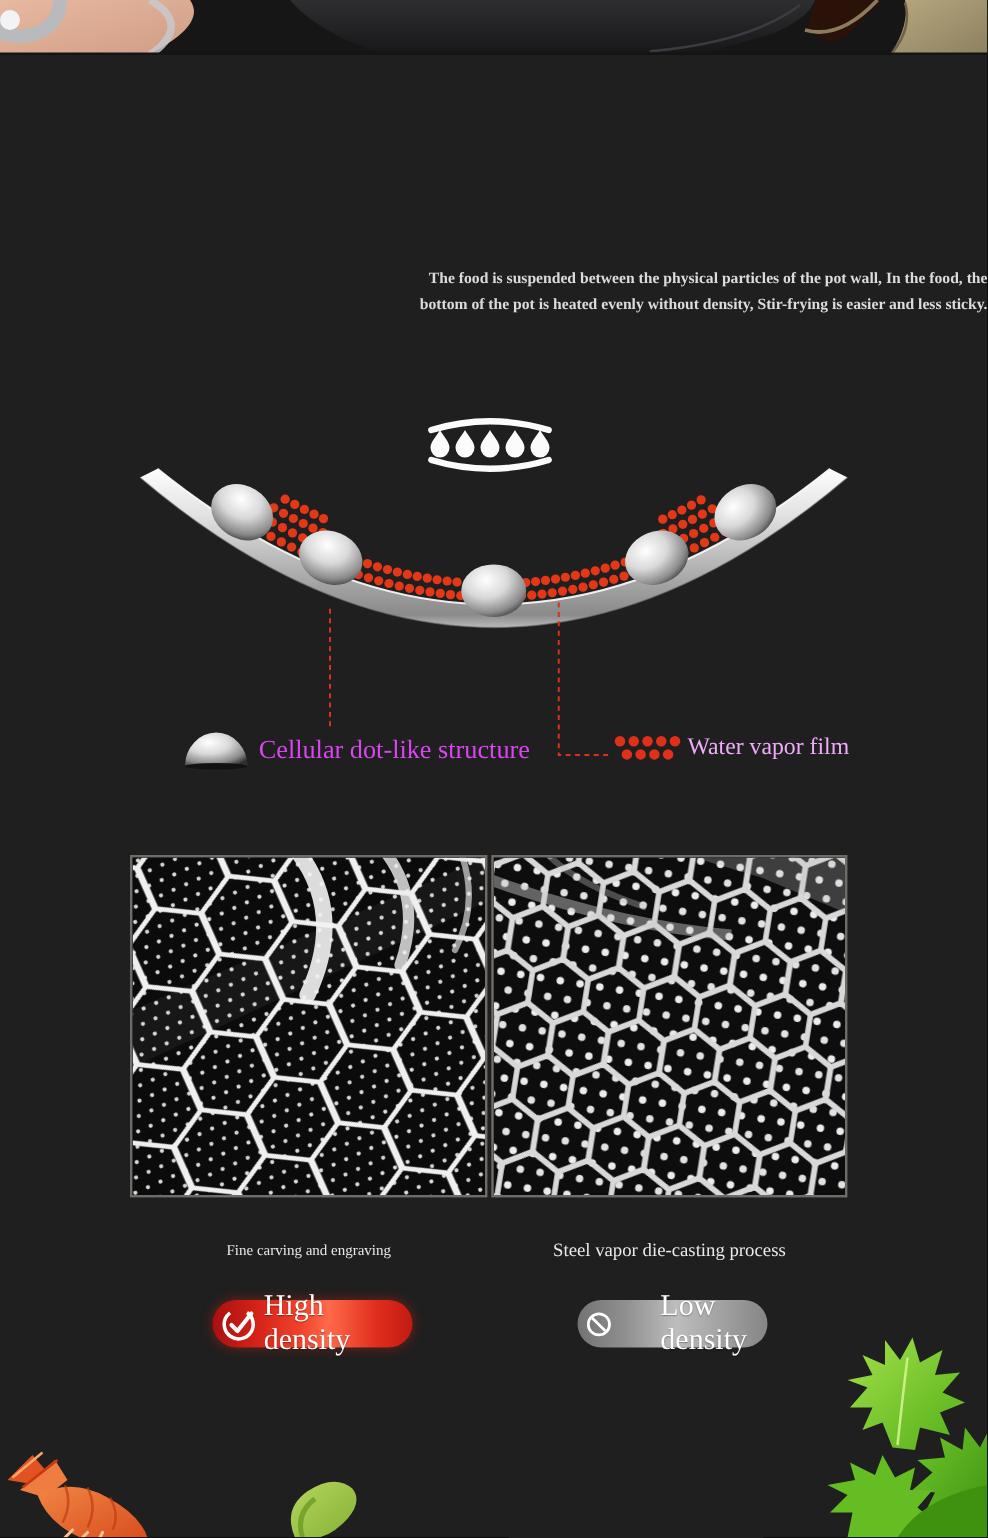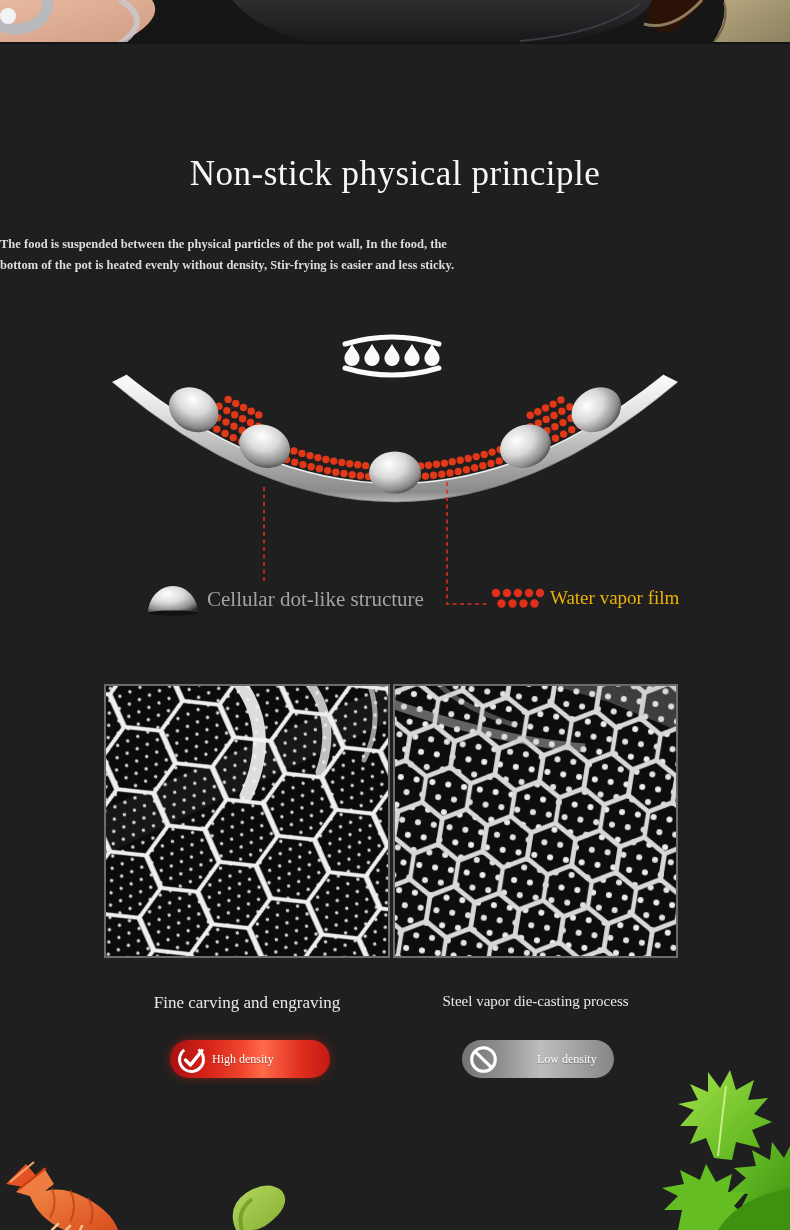--- a/index.html
+++ b/index.html
@@ -3,46 +3,46 @@
 <meta charset="utf-8">
 <style>
   html,body{margin:0;padding:0;background:#000;}
   .canvas{position:relative;width:790px;height:1230px;background:#1f1f1f;overflow:hidden;
           font-family:"Liberation Serif",serif;}
   
   .top-strip{position:absolute;top:0;left:0;width:790px;height:44px;}
   
   .section-title{position:absolute;top:131px;left:0;width:790px;text-align:center;
                  color:#f7f7f7;font-size:35px;font-weight:400;letter-spacing:.5px;}
-  .section-sub{position:absolute;top:234px;left:0;width:790px;text-align:left;
+  .section-sub{position:absolute;top:212px;left:0;width:790px;text-align:right;
                color:#dcdcdc;font-size:12.5px;font-weight:700;line-height:1.65;}
   
   #diagram-svg{position:absolute;top:310px;left:0;}
   .legend{position:absolute;display:flex;align-items:center;}
   .legend-left{top:582px;left:146px;gap:7px;}
   .legend-right{top:586px;left:489px;gap:5px;}
-  .legend-left .txt{color:#a3a3a3;font-size:21px;}
-  .legend-right .txt{color:#eab308;font-size:19px;}
+  .legend-left .txt{color:#d946ef;font-size:21px;}
+  .legend-right .txt{color:#f0abfc;font-size:19px;}
   
   .photo{position:absolute;top:684px;height:274px;border:2px solid #6f6b66;
          box-sizing:border-box;background:#0a0a0a;overflow:hidden;}
   .photo-left{left:104px;width:286px;}
   .photo-right{left:393px;width:285px;}
   .caption{position:absolute;top:993px;color:#e9e9e9;text-align:center;}
-  .caption-left{left:104px;width:286px;font-size:17px;}
+  .caption-left{left:104px;width:286px;font-size:12px;}
   .caption-right{left:393px;width:285px;font-size:15px;}
   
   .badge{position:absolute;top:1040px;height:38px;border-radius:19px;display:flex;
          align-items:center;color:#fff;box-sizing:border-box;padding-left:6px;gap:5px;}
   .badge-left{left:170px;width:160px;
     background:linear-gradient(90deg,#a91010 0%,#d42218 22%,#f0452c 45%,#ff6a4a 58%,#e02e1c 82%,#c21a14 100%);
     box-shadow:0 0 10px rgba(220,40,20,.45);}
   .badge-right{left:462px;width:152px;
     background:linear-gradient(90deg,#737373 0%,#8f8f8f 25%,#bdbdbd 52%,#a3a3a3 75%,#858585 100%);gap:38px;}
-  .badge .label{font-size:12px;text-shadow:0 1px 1px rgba(0,0,0,.35);}
+  .badge .label{font-size:24px;text-shadow:0 1px 1px rgba(0,0,0,.35);}
   .decor{position:absolute;}
 </style>
 </head>
 <body>
 
 <div class="canvas">
 
   <svg class="top-strip" width="790" height="44" viewBox="0 0 790 44">
     <defs>
       <linearGradient id="skinG" x1="0" y1="0" x2="1" y2="1">
@@ -73,21 +73,20 @@
       <path d="M652 0 L706 0 L676 30 Q660 38 646 22 Z" fill="#2b1208"></path>
       <path d="M702 0 Q672 32 644 24" stroke="#8a7c5c" stroke-width="3" fill="none"></path>
     </g>
     <g>
       <path d="M724 0 L790 0 L790 44 L712 44 Q728 20 724 0 Z" fill="url(#boardG)"></path>
       <path d="M724 2 Q730 22 714 42" stroke="#6e6248" stroke-width="2" fill="none"></path>
     </g>
     <rect x="0" y="42" width="790" height="2" fill="#141414"></rect>
   </svg>
 
-  <h1 class="section-title">Non-stick physical principle</h1>
   <div class="section-sub">
     <div>The food is suspended between the physical particles of the pot wall, In the food, the</div>
     <div>bottom of the pot is heated evenly without density, Stir-frying is easier and less sticky.</div>
   </div>
 
   <svg id="diagram-svg" width="790" height="330" viewBox="0 310 790 330">
     <defs>
       <linearGradient id="panGrad" gradientUnits="userSpaceOnUse" x1="0" y1="372" x2="0" y2="505">
         <stop offset="0" stop-color="#ffffff"></stop>
         <stop offset=".3" stop-color="#e2e2e2"></stop>

